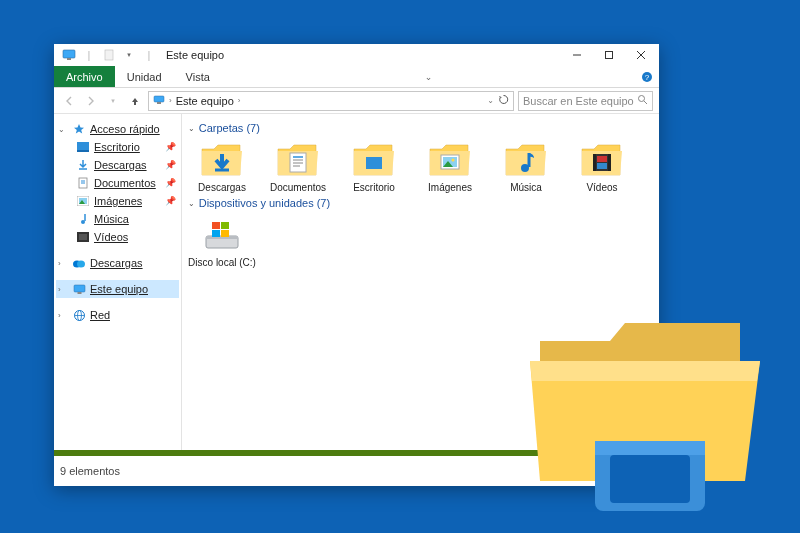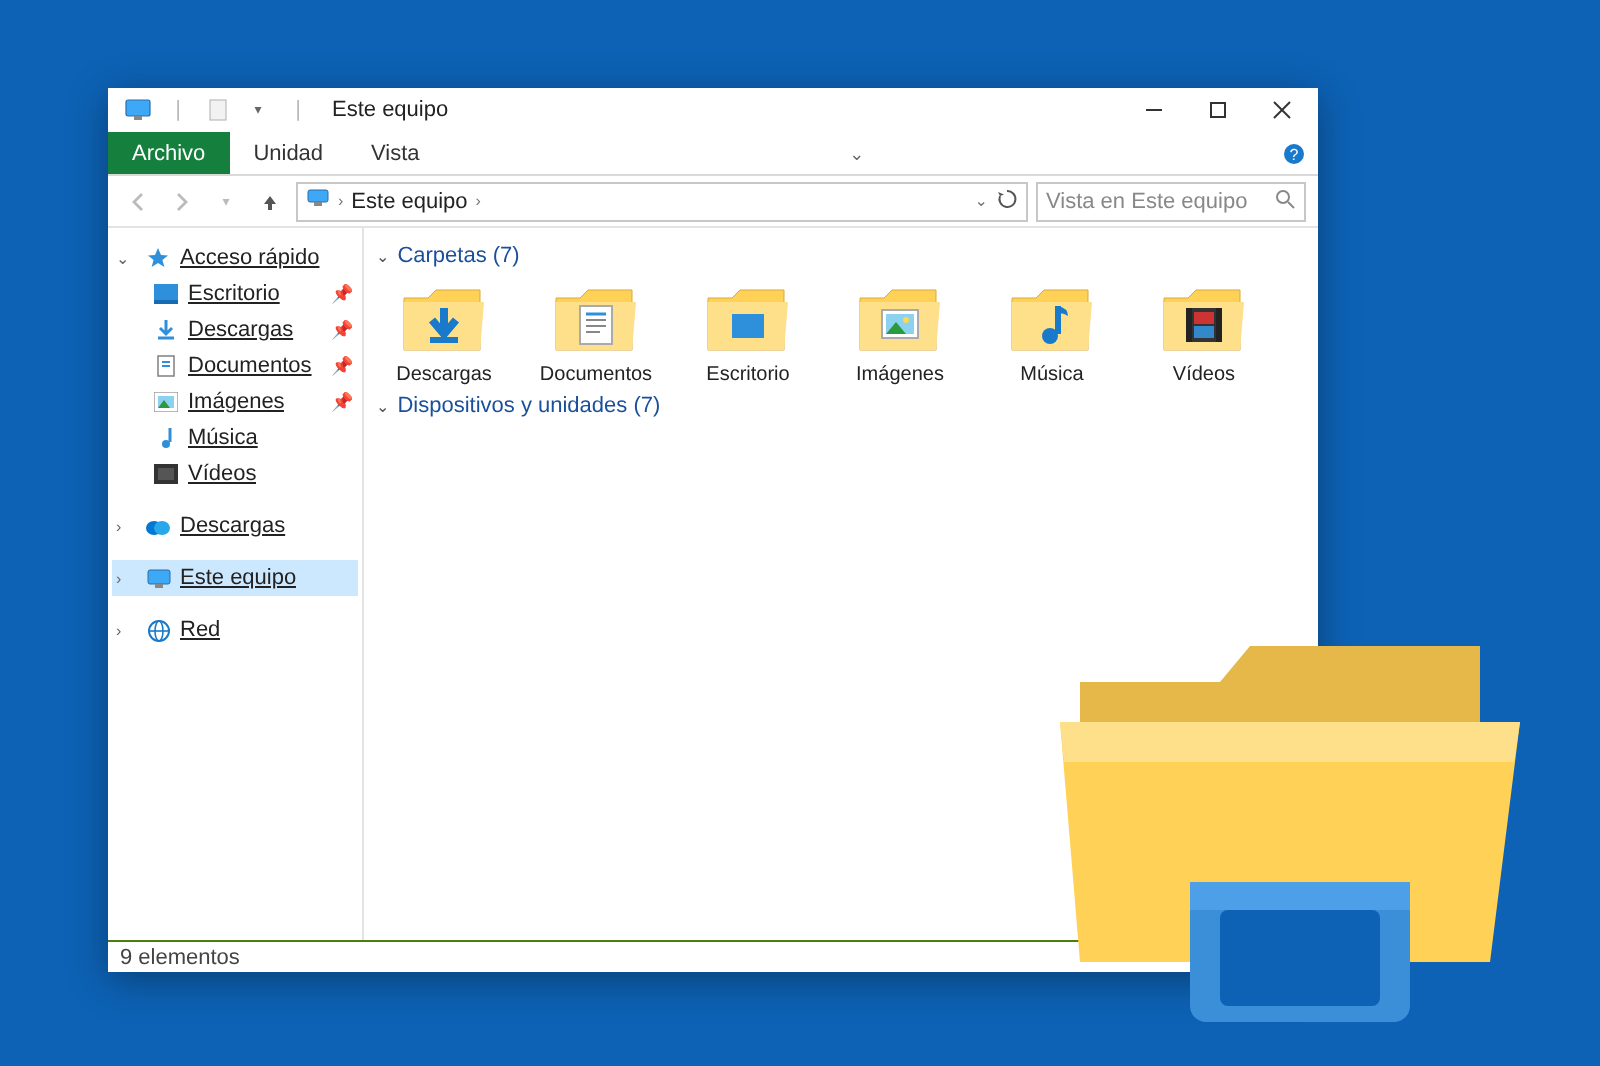--- a/index.html
+++ b/index.html
@@ -36,21 +36,21 @@
   .side .pin { margin-left:auto; color:#999; font-size:9px;}
   .side .chev { width:10px; color:#666; font-size:8px;}
   .side .ico { width:14px; height:14px; display:flex; align-items:center; justify-content:center; }
   .side .lbl { white-space:nowrap; overflow:hidden; text-overflow:ellipsis; color:#222;text-decoration:underline;}
   .content { flex:1; overflow:auto; padding:4px 8px 4px 4px;}
   .section-head { display:flex; align-items:center; gap:4px; color:#1a4f9c; font-size:11px; margin:4px 0 6px 2px;}
   .section-head .tri { font-size:8px; color:#555;}
   .grid { display:flex; flex-wrap:wrap; gap:2px 4px; }
   .item { width:72px; display:flex; flex-direction:column; align-items:center; text-align:center; font-size:10px; color:#222;}
   .item .thumb { width:48px; height:40px; display:flex; align-items:center; justify-content:center; margin-bottom:2px;}
-  .status { height:16px; border-top:1px solid #4d7c0f; display:flex; align-items:center; padding:0 6px; font-size:11px; color:#444;}
+  .status { height:36px; border-top:6px solid #4d7c0f; display:flex; align-items:center; padding:0 6px; font-size:11px; color:#444;}
   
   .overlay { position:absolute; right:20px; bottom:12px; width:270px; height:240px; }
 </style>
 </head>
 <body>
 
 <div class="window">
 
   <div class="titlebar">
     <div class="tb-icons">
@@ -132,21 +132,21 @@
       <span class="fill"></span>
       <span class="sep">⌄</span>
       <span class="refresh">
         <svg width="11" height="11">
             <path d="M5.5 1.5 A4 4 0 1 1 2 4" fill="none" stroke="#555" stroke-width="1"></path>
             <path d="M1 2 L2 4 L4 3.2 Z" fill="#555"></path>
           </svg>
       </span>
     </div>
     <div class="searchbox">
-      <span>Vista en Este equipo</span>
+      <span>Buscar en Este equipo</span>
       <span>
         <svg width="11" height="11">
             <circle cx="4.5" cy="4.5" r="3" fill="none" stroke="#888" stroke-width="1"></circle>
             <line x1="7" y1="7" x2="10" y2="10" stroke="#888" stroke-width="1"></line>
           </svg>
       </span>
     </div>
   </div>
 
   <div class="body">
@@ -354,20 +354,36 @@
           <span>Vídeos</span>
         </div>
       </div>
 
       <div class="section-head">
         <span class="tri">⌄</span>
         <span>Dispositivos y unidades (7)</span>
       </div>
       <div class="grid">
 
+        <div class="item">
+          <div class="thumb">
+            <svg width="44" height="38">
+                <rect x="6" y="20" width="32" height="12" rx="2" fill="#d7d9dc" stroke="#9aa0a6"></rect>
+                <rect x="6" y="20" width="32" height="3" fill="#b9bdc2"></rect>
+                <rect x="12" y="8" width="20" height="14" fill="none"></rect>
+                <g transform="translate(12,6)">
+                  <rect width="8" height="7" x="0" y="0" fill="#f25022"></rect>
+                  <rect width="8" height="7" x="9" y="0" fill="#7fba00"></rect>
+                  <rect width="8" height="7" x="0" y="8" fill="#00a4ef"></rect>
+                  <rect width="8" height="7" x="9" y="8" fill="#ffb900"></rect>
+                </g>
+              </svg>
+          </div>
+          <span>Disco local (C:)</span>
+        </div>
 
       </div>
 
     </div>
   </div>
 
   <div class="status">
     <span>9 elementos</span>
   </div>
 </div>

